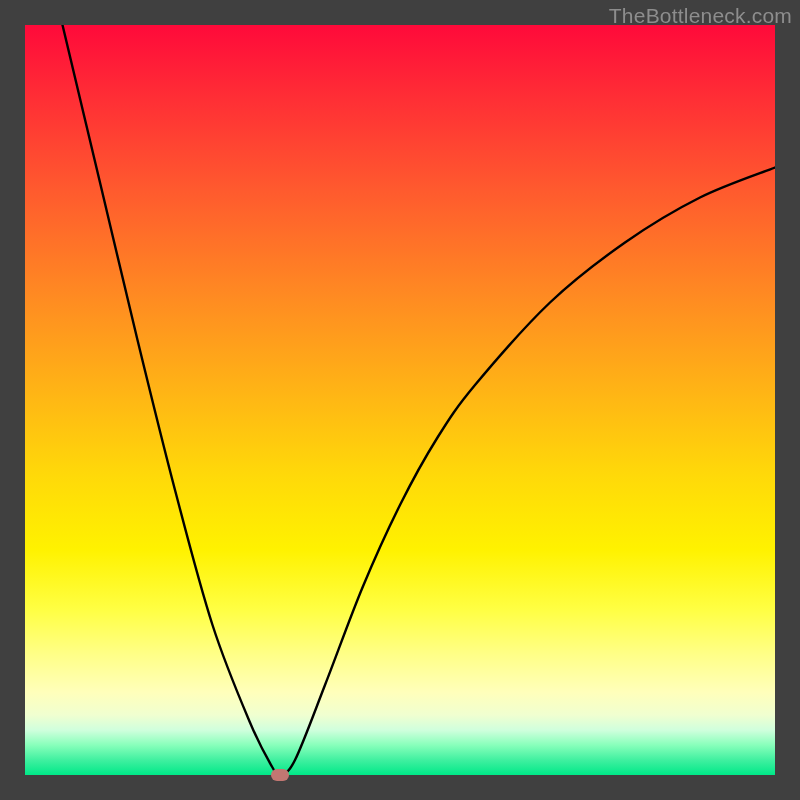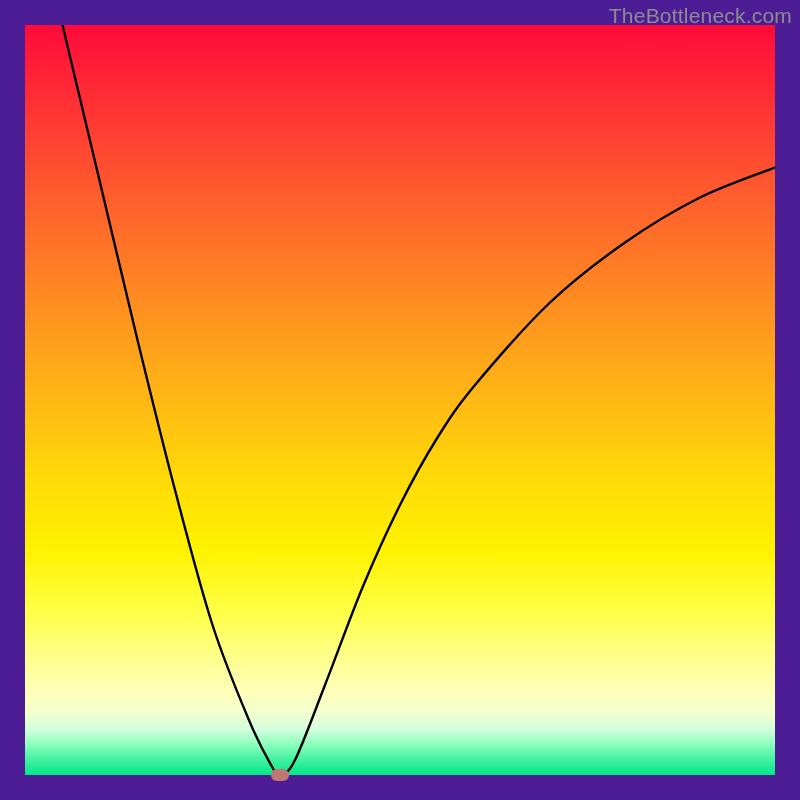--- a/index.html
+++ b/index.html
@@ -1,21 +1,21 @@
 <!DOCTYPE html>
 <html><head>
 <meta charset="utf-8">
 <style>
   * { margin: 0; padding: 0; box-sizing: border-box; }
   html, body { width: 800px; height: 800px; overflow: hidden; background: #000; }
   .frame {
     position: relative;
     width: 800px;
     height: 800px;
-    background: #4c1d95;
+    background: #404040;
   }
   .plot-area {
     position: absolute;
     left: 25px;
     top: 25px;
     width: 750px;
     height: 750px;
     background: linear-gradient(to bottom,
       #ff0a3a 0%,
       #ff2f35 10%,

